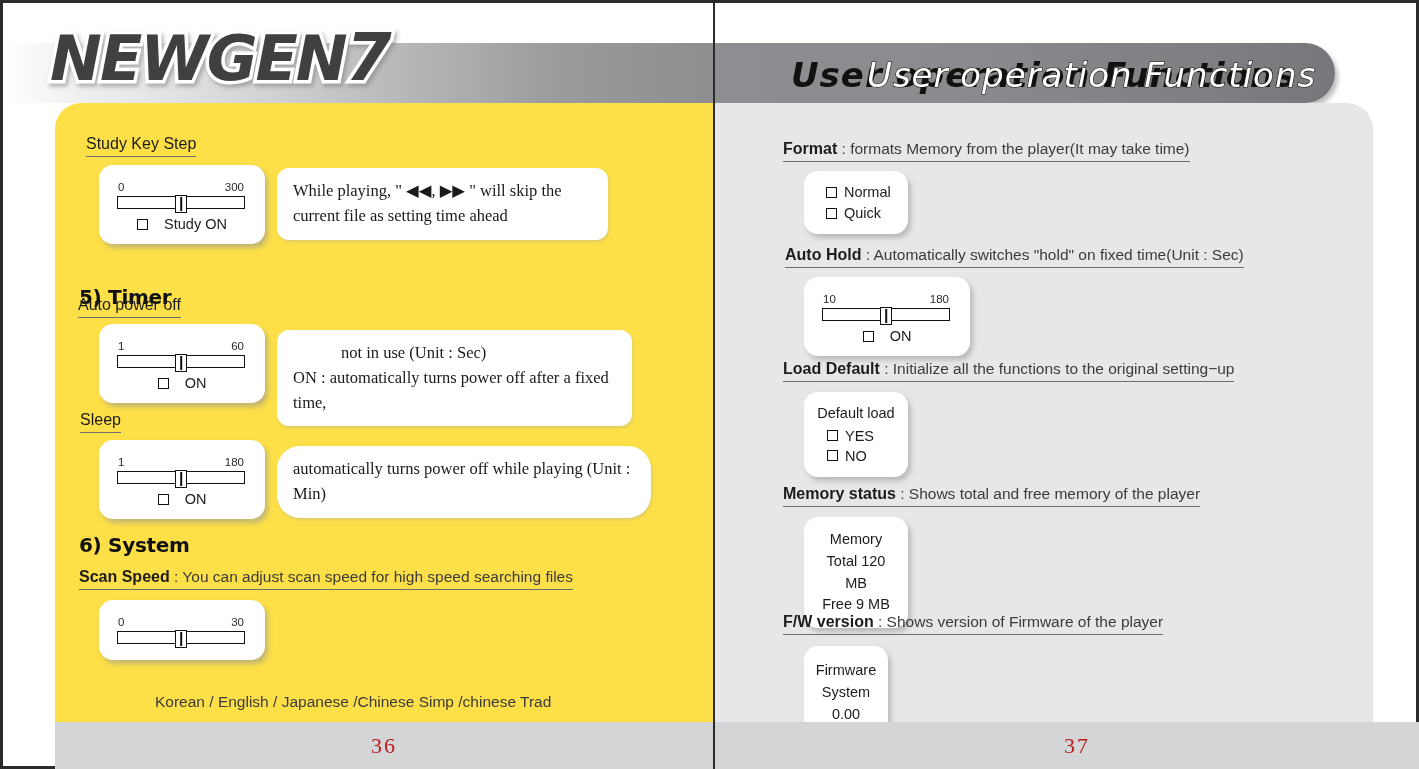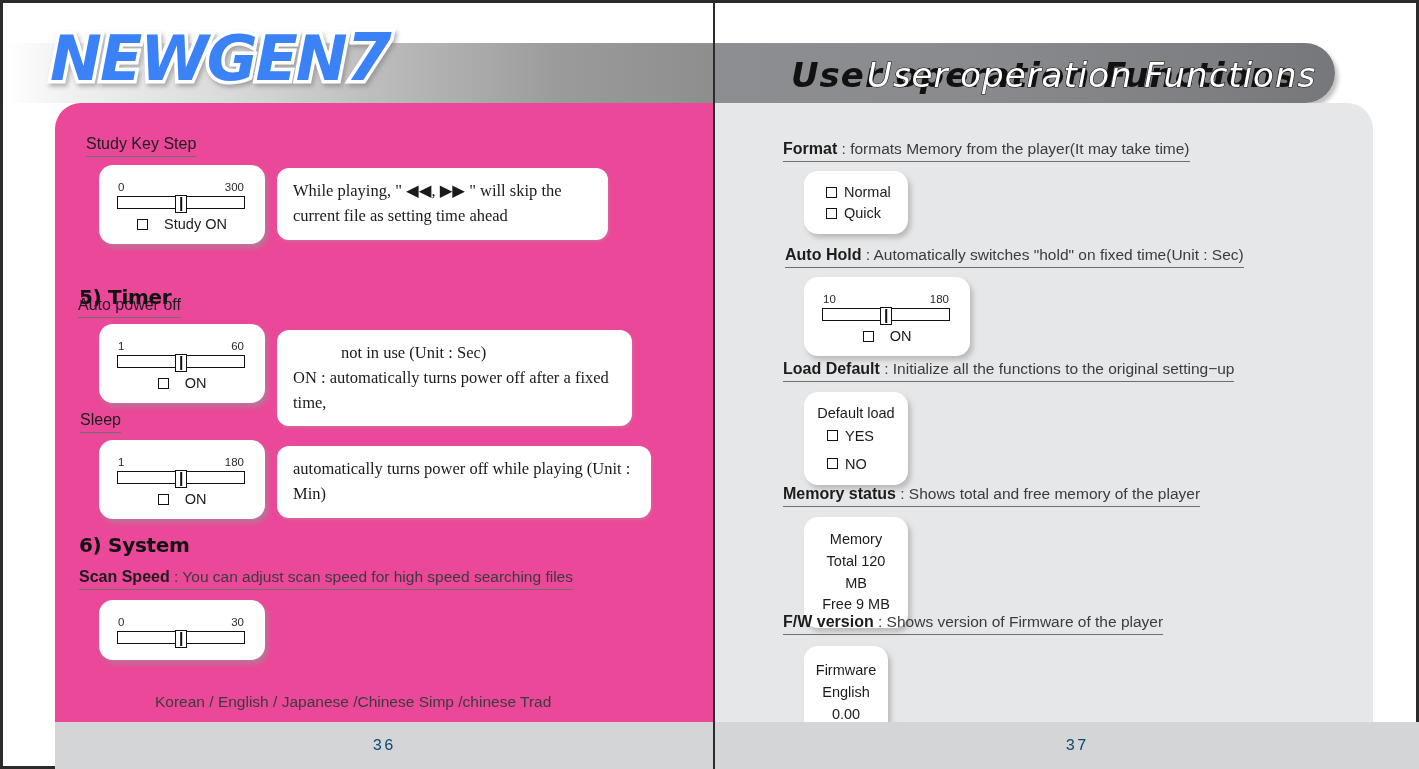--- a/index.html
+++ b/index.html
@@ -33,44 +33,44 @@
   .page-left { left:3px;  width:707px; }
   .page-right{ left:712px; width:704px; }
 
   
   .l-band{
     position:absolute; left:0; top:40px; width:707px; height:60px;
     background:linear-gradient(to right,#ffffff 0%,#f2f2f2 8%,#d9d9d9 32%,#b9b9b9 55%,#9b9b9b 78%,#8e8e8e 100%);
   }
   .l-content{
     position:absolute; left:49px; top:100px; width:658px; height:663px;
-    background:#ec4899;
+    background:#fde047;
     border-top-left-radius:26px;
   }
   .l-footer{
     position:absolute; left:49px; top:719px; width:658px; height:47px;
     background:#d4d5d7;
     display:flex; align-items:center; justify-content:center;
   }
-  .pagenum{ font-size:16px; letter-spacing:2px; color:#0c4a6e; font-family:Liberation Mono, monospace;}
+  .pagenum{ font-size:22px; letter-spacing:2px; color:#b91c1c; font-family:Liberation Serif, serif;}
 
   
   .logo{
     position:absolute; left:44px; top:24px; z-index:20;
     font-family:"DejaVu Sans", sans-serif;
     font-style:italic; font-weight:bold;
     font-size:62px; line-height:62px;
     color:#7b7c80;
     letter-spacing:-2px;
     -webkit-text-stroke:7px #ffffff;
     paint-order:stroke fill;
     filter:drop-shadow(2px 3px 2px rgba(120,120,120,.55));
     white-space:nowrap;
   }
-  .logo .sl{ color:#3b82f6; -webkit-text-stroke:7px #ffffff; }
+  .logo .sl{ color:#404040; -webkit-text-stroke:7px #ffffff; }
   .logo .sev{ font-size:66px; }
 
   
   .r-band{
     position:absolute; left:0; top:40px; width:620px; height:60px;
     background:linear-gradient(to right,#8d8e92 0%,#8a8b8f 40%,#7e7f83 80%,#76777b 100%);
     border-top-right-radius:30px; border-bottom-right-radius:30px;
     box-shadow:3px 4px 4px rgba(110,110,110,.45);
   }
   .r-title-wrap{
@@ -239,21 +239,21 @@
           <div class="track">
             <div class="thumb"></div>
           </div>
         </div>
         <div class="chk">
           <span class="box"></span>
           <span>ON</span>
         </div>
       </div>
 
-      <div class="callout" style="left:222px;top:343px;width:374px;">automatically turns power off while playing (Unit : Min)</div>
+      <div class="callout" style="left:222px;top:343px;width:374px;border-radius:23px;">automatically turns power off while playing (Unit : Min)</div>
 
       <div style="position:absolute;left:24px;top:430px;" class="heading-num">6) System</div>
 
       <div style="position:absolute;left:24px;top:464px;">
         <span class="uline"><span class="lbl" style="font-weight:bold">Scan Speed</span><span class="desc"> : </span><span class="desc">You can adjust scan speed for high speed searching files</span></span>
       </div>
 
       <div class="card" style="left:44px;top:497px;width:166px;padding:16px 18px 16px;">
         <div class="slider">
           <div class="ticks">
@@ -321,21 +321,21 @@
           <span>ON</span>
         </div>
       </div>
 
       <div style="position:absolute;left:68px;top:256px;">
         <span class="uline"><span class="lbl" style="font-weight:bold">Load Default</span><span class="desc"> : </span><span class="desc">Initialize all the functions to the original setting−up</span></span>
       </div>
 
       <div class="card" style="left:89px;top:289px;width:104px;padding:11px 3px 13px;">
         <div class="center-txt" style="margin-bottom:3px;">Default load</div>
-        <div class="chk-row" style="margin-left:20px;margin-bottom:12px;">
+        <div class="chk-row" style="margin-left:20px;margin-bottom:4px;">
           <span class="box"></span>
           <span>YES</span>
         </div>
         <div class="chk-row" style="margin-left:20px;">
           <span class="box"></span>
           <span>NO</span>
         </div>
       </div>
 
       <div style="position:absolute;left:68px;top:381px;">
@@ -347,21 +347,21 @@
         <div class="center-txt">Total 120 MB</div>
         <div class="center-txt">Free 9  MB</div>
       </div>
 
       <div style="position:absolute;left:68px;top:509px;">
         <span class="uline"><span class="lbl" style="font-weight:bold">F/W version</span><span class="desc"> : </span><span class="desc">Shows version of Firmware of the player</span></span>
       </div>
 
       <div class="card" style="left:89px;top:543px;width:84px;padding:14px 10px;">
         <div class="center-txt">Firmware</div>
-        <div class="center-txt">English 0.00</div>
+        <div class="center-txt">System 0.00</div>
       </div>
 
     </div>
 
     <div class="r-footer">
       <span class="pagenum">37</span>
     </div>
   </div>
 
 </div>

